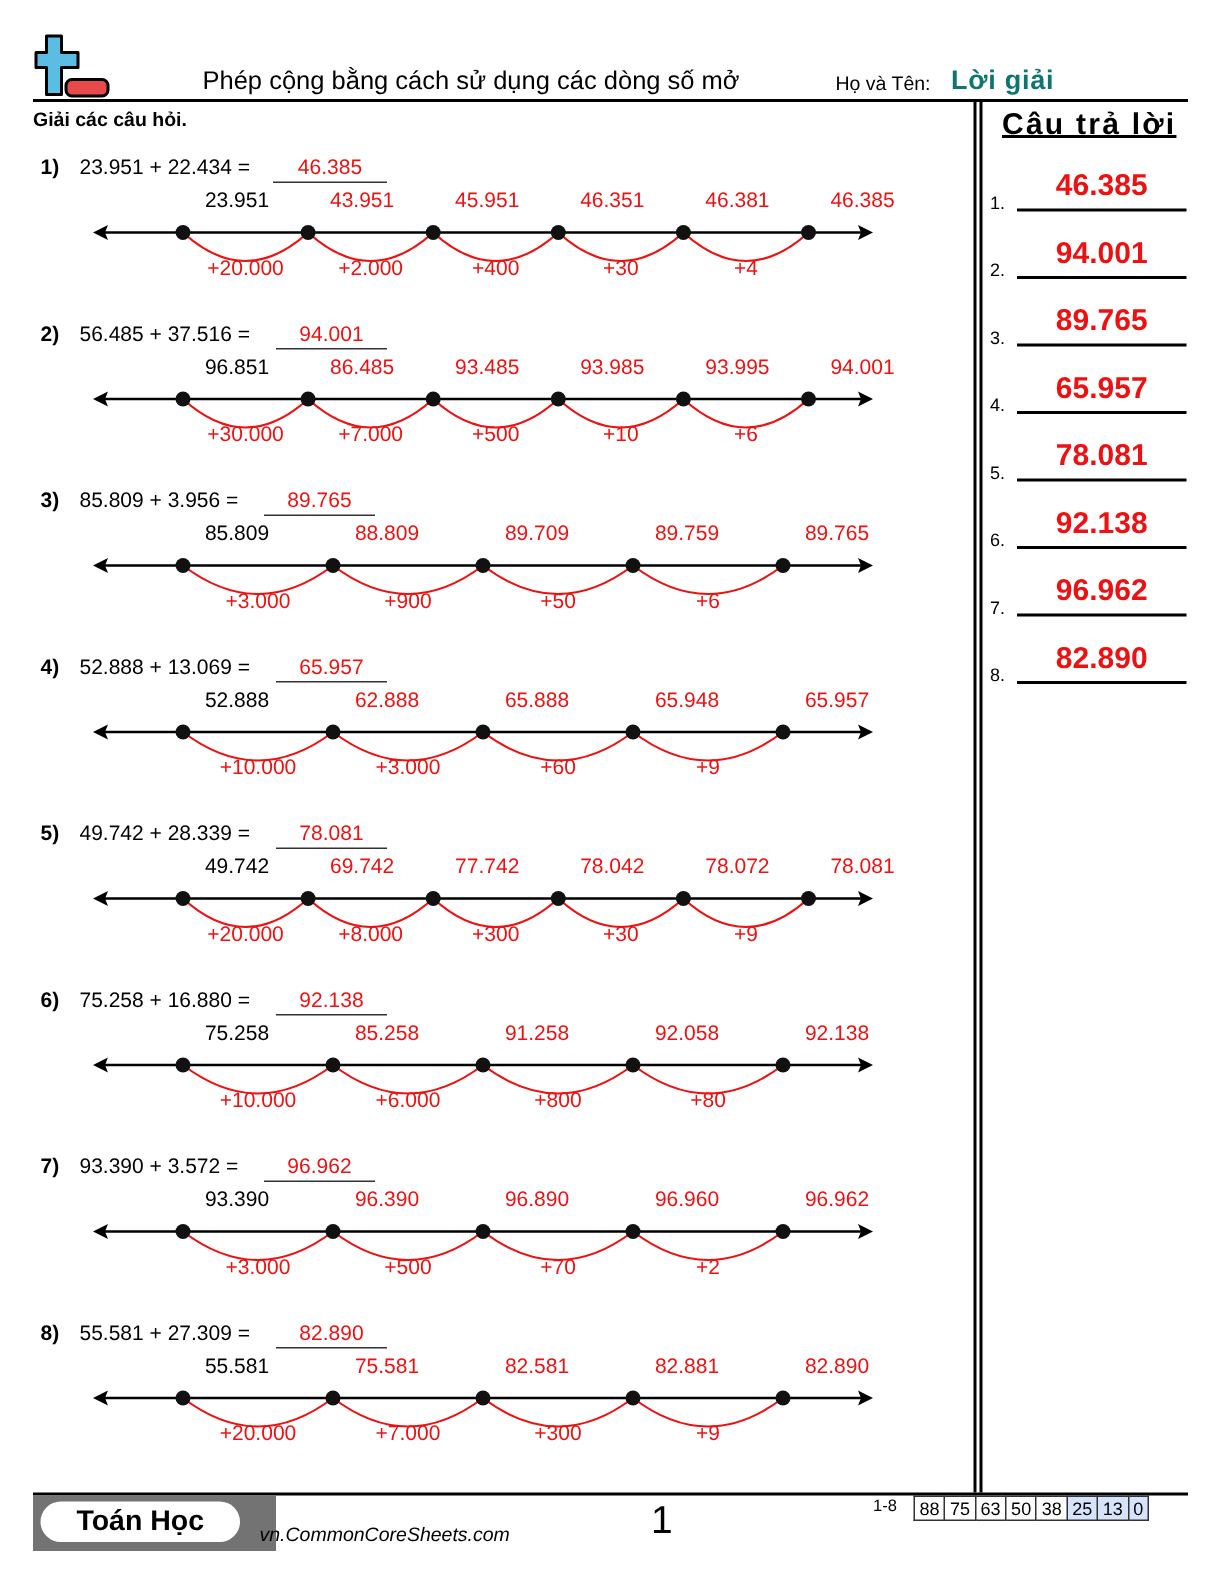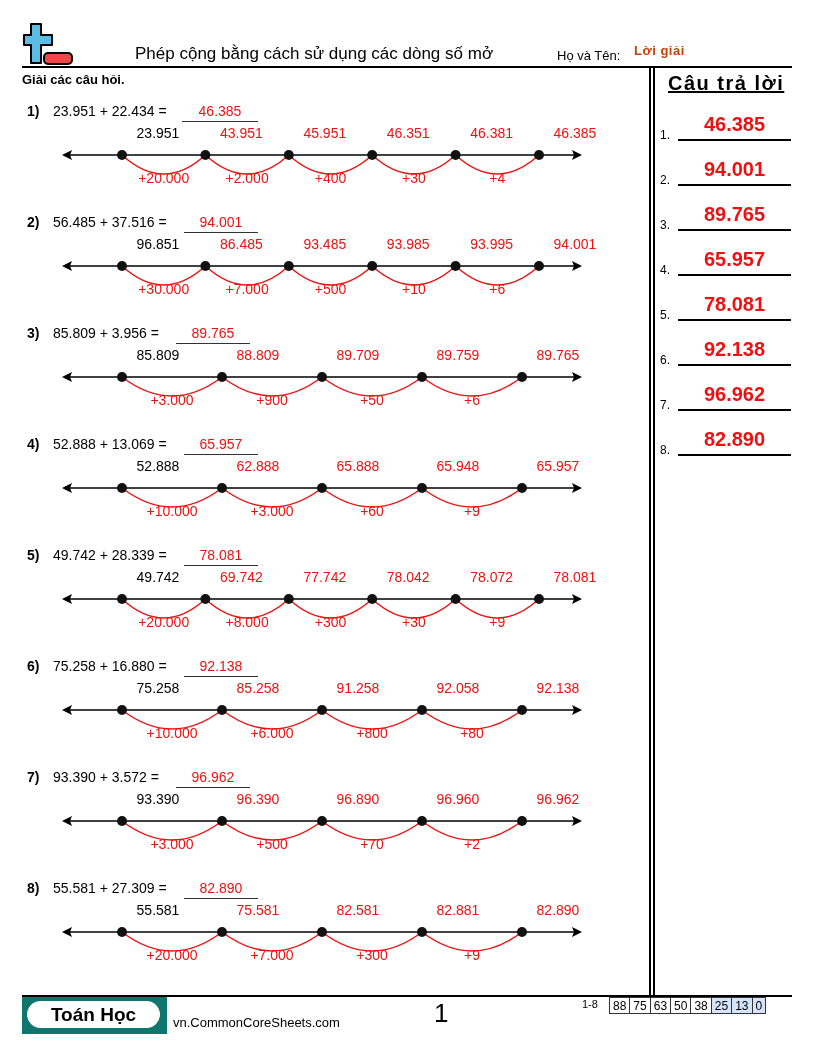--- a/index.html
+++ b/index.html
@@ -1,42 +1,42 @@
 <!DOCTYPE html>
 <html><head>
 <meta charset="utf-8">
 <style>
   html,body{margin:0;padding:0;background:#fff;}
   body{width:816px;height:1056px;position:relative;overflow:hidden;font-family:"Liberation Sans",sans-serif;color:#000;}
   .abs{position:absolute;}
   .logo{left:22px;top:22px;width:60px;height:46px;}
   .title{left:135px;top:44px;font-size:17px;font-family:"Liberation Sans",sans-serif;}
   .name-label{left:557px;top:48px;font-size:13px;}
-  .name-value{left:634px;top:43px;font-size:13px;font-weight:bold;color:#c2410c;letter-spacing:0.5px;}
+  .name-value{left:634px;top:43px;font-size:18px;font-weight:bold;color:#0f766e;letter-spacing:0.5px;}
   .header-rule{left:22px;top:66px;width:770px;height:2px;background:#000;}
   .vrule1{left:649px;top:67px;width:2px;height:928px;background:#000;}
   .vrule2{left:653px;top:67px;width:2px;height:928px;background:#000;}
   .instr{left:22px;top:72px;font-size:13px;font-weight:bold;}
   .ans-head{left:668px;top:72px;font-size:20px;font-weight:bold;text-decoration:underline;letter-spacing:1.5px;}
   .problem{position:absolute;left:0;width:640px;height:111px;}
   .pnum{position:absolute;left:27px;top:0;font-size:14px;font-weight:bold;}
   .ptext{position:absolute;left:53px;top:0;font-size:14px;}
   .pans{position:absolute;top:0;font-size:14px;color:#ee1111;border-bottom:1.5px solid #333;text-align:center;height:18px;}
   .nl{position:absolute;left:0;top:0;width:640px;height:111px;}
   .lbl{position:absolute;font-size:14px;transform:translateX(-50%);white-space:nowrap;top:22px;margin-left:36px;}
   .lbl.red{color:#ee1111;}
   .jmp{position:absolute;font-size:14px;color:#ee1111;transform:translateX(-50%);white-space:nowrap;top:67px;}
   .ans-row{position:absolute;left:660px;width:135px;height:22px;}
   .ans-idx{position:absolute;left:0;top:11px;font-size:12px;}
   .ans-line{position:absolute;left:18px;top:22px;width:113px;height:1.5px;background:#000;}
   .ans-val{position:absolute;left:18px;width:113px;top:-4px;text-align:center;font-size:20px;font-weight:bold;color:#ee1111;}
   .footer-rule{left:22px;top:995px;width:770px;height:2px;background:#000;}
-  .brand-box{left:22px;top:997px;width:145px;height:37px;background:#0f766e;}
+  .brand-box{left:22px;top:997px;width:162px;height:37px;background:#737373;}
   .brand-pill{position:absolute;left:5px;top:4px;width:133px;height:27px;background:#fff;border-radius:14px;text-align:center;font-size:19px;font-weight:bold;line-height:27px;}
-  .site{left:173px;top:1015px;font-size:13px;}
+  .site{left:173px;top:1015px;font-size:13px;font-style:italic;}
   .page-num{left:434px;top:998px;font-size:26px;}
   .score-label{left:582px;top:998px;font-size:11px;}
   .score-table{left:609px;top:997px;border-collapse:collapse;font-size:12px;}
   .score-table td{border:1px solid #333;padding:0 3px;height:15px;text-align:center;}
   .score-table td.blue{background:#d6e4fb;}
 </style>
 </head>
 <body>
 
 <svg class="abs logo" viewBox="0 0 60 46">

